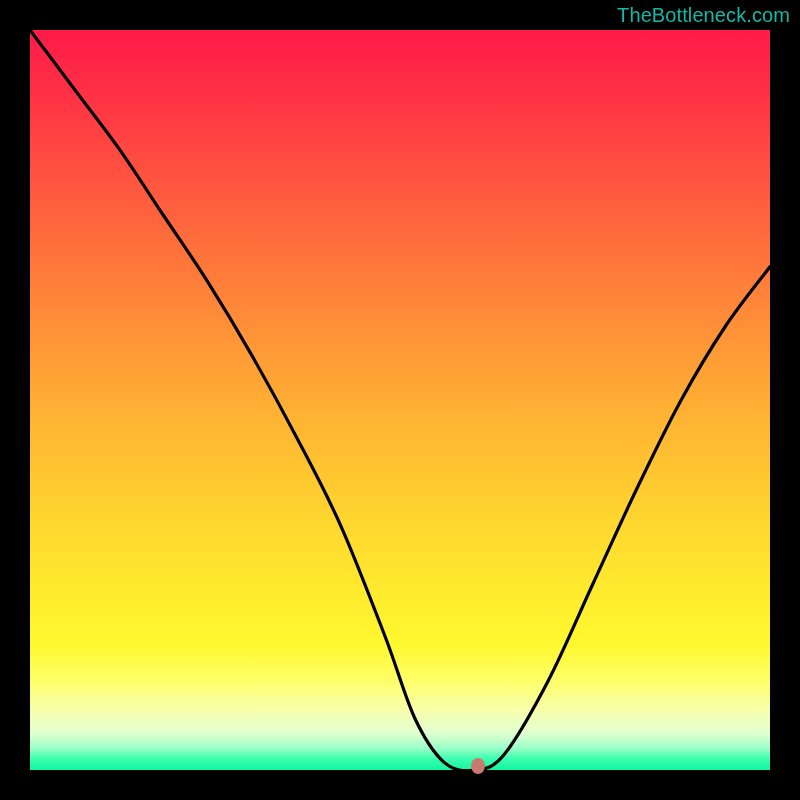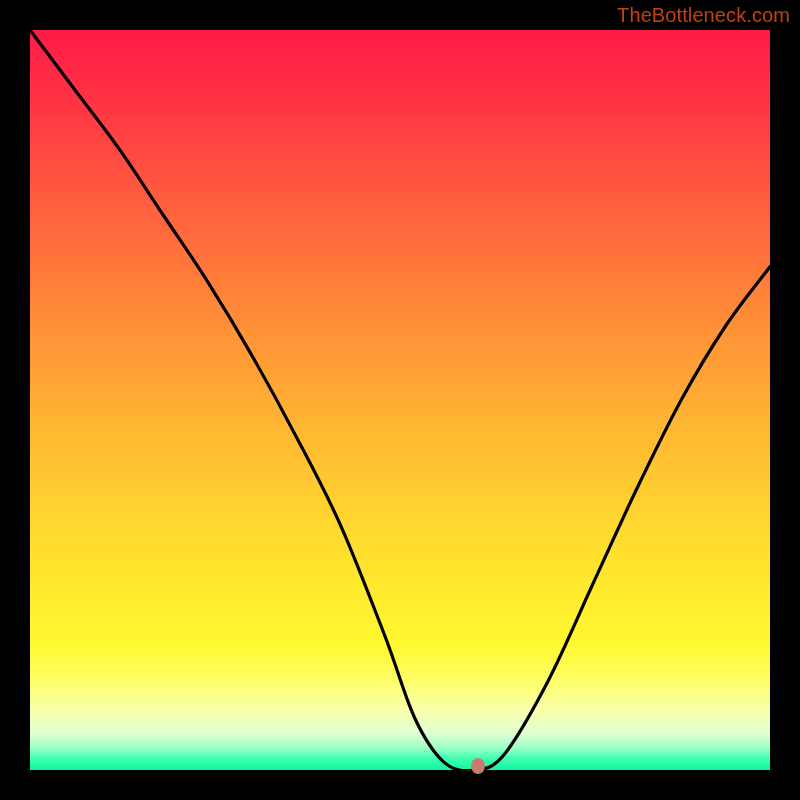--- a/index.html
+++ b/index.html
@@ -55,21 +55,21 @@
     width: 14px;
     height: 16px;
     border-radius: 50% / 50%;
     background: #c97a6e;
     transform: translate(-50%, -50%);
   }
   .watermark {
     position: absolute;
     top: 4px;
     right: 10px;
-    color: #c2410c;
+    color: #14b8a6;
     font-size: 20px;
     letter-spacing: 0.1px;
     font-weight: 400;
     user-select: none;
   }
 </style>
 </head>
 <body>
 
 <div class="frame">

